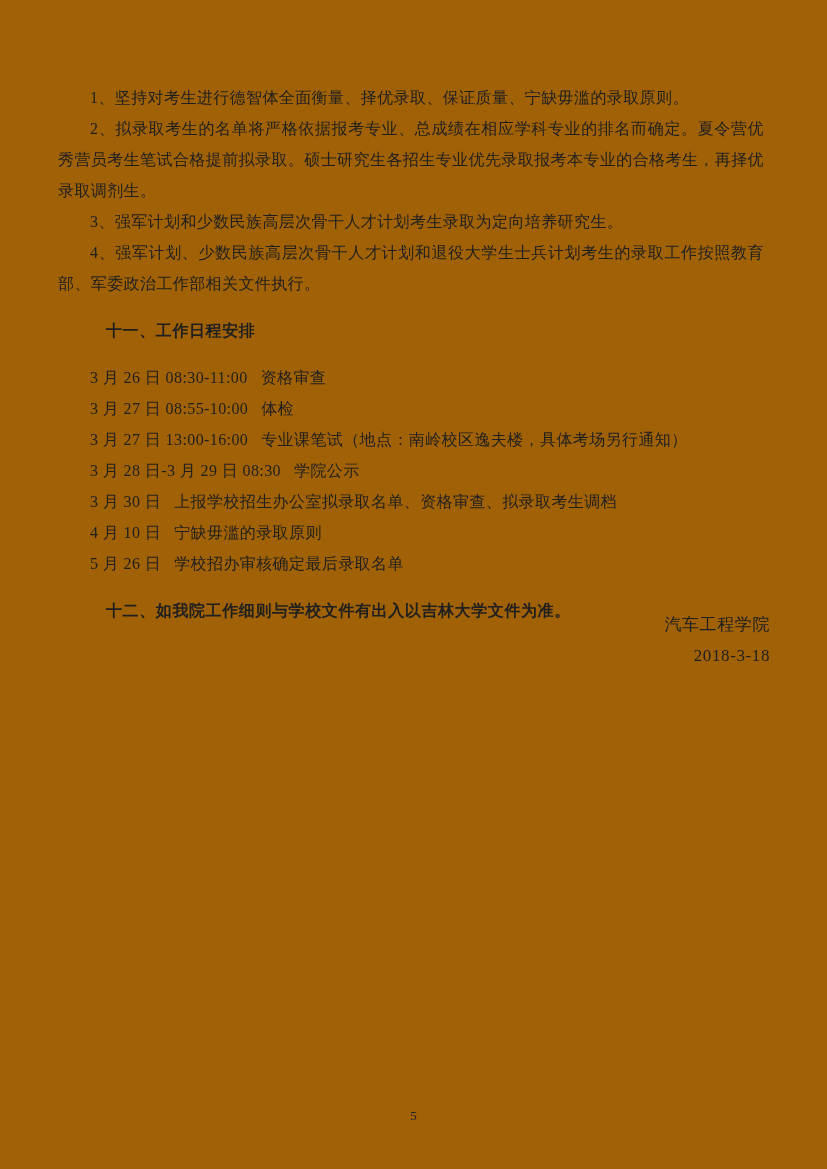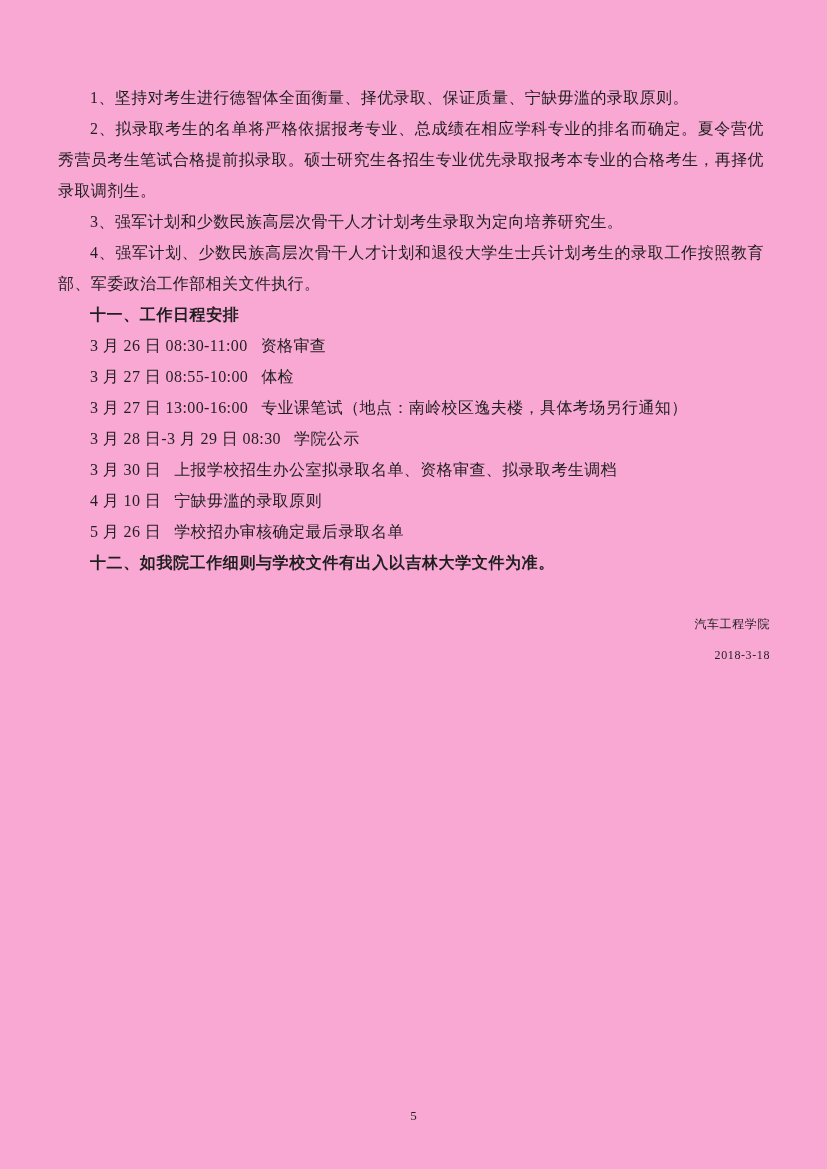--- a/index.html
+++ b/index.html
@@ -1,59 +1,59 @@
 <!DOCTYPE html>
 <html><head>
 <meta charset="utf-8">
 <style>
   html, body { margin: 0; padding: 0; background: #e8e8e8; }
   .page {
     position: relative;
     width: 827px;
     height: 1169px;
     margin: 0 auto;
-    background: #f9a8d4;
+    background: #a16207;
     color: #1f1f1f;
     font-family: "Liberation Serif", "DejaVu Serif", serif;
     overflow: hidden;
   }
   .content {
     position: absolute;
     left: 58px;
     top: 82px;
     width: 706px;
     font-size: 16px;
     line-height: 31px;
   }
   .para {
     margin: 0;
     text-indent: 2em;
     text-align: justify;
     letter-spacing: 0.4px;
   }
   .heading {
-    margin: 0;
+    margin: 16px;
     text-indent: 2em;
     font-weight: bold;
     font-family: Liberation Serif, serif;
     letter-spacing: 0.6px;
   }
   .schedule-line {
     margin: 0;
     text-indent: 2em;
     letter-spacing: 0.4px;
     white-space: nowrap;
   }
   .schedule-line .act { padding-left: 13px; }
   .signature {
     position: absolute;
     top: 609px;
     right: 57px;
     text-align: right;
-    font-size: 12px;
+    font-size: 17px;
     line-height: 31px;
     letter-spacing: 0.6px;
   }
   .page-number {
     position: absolute;
     top: 1106px;
     left: 0;
     width: 100%;
     text-align: center;
     font-size: 13px;

